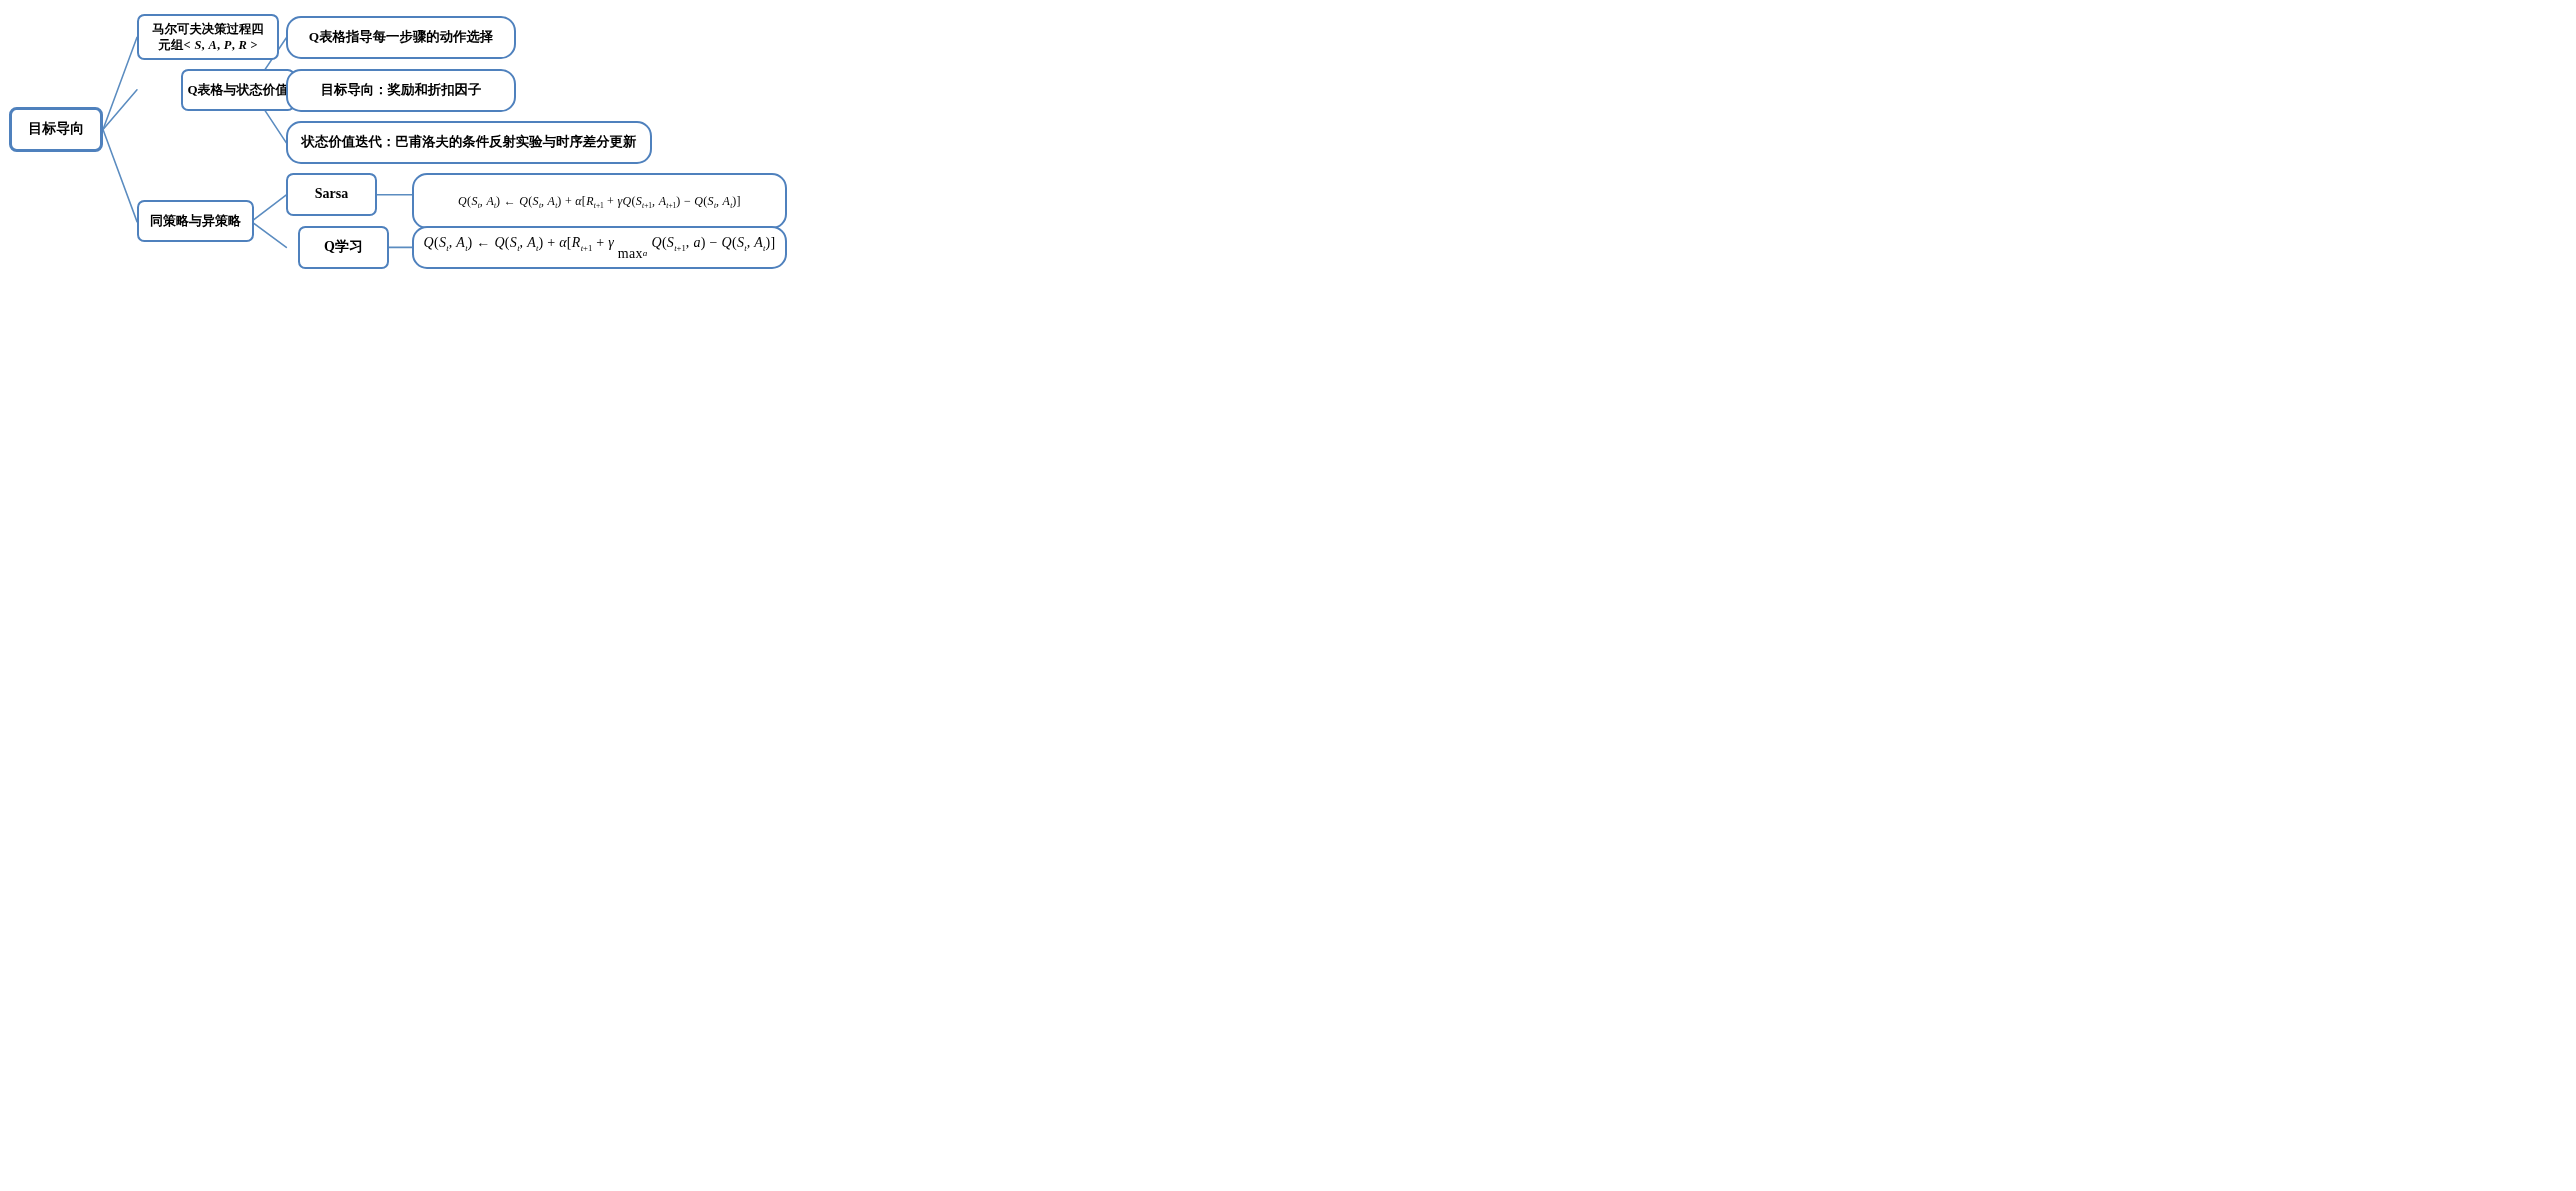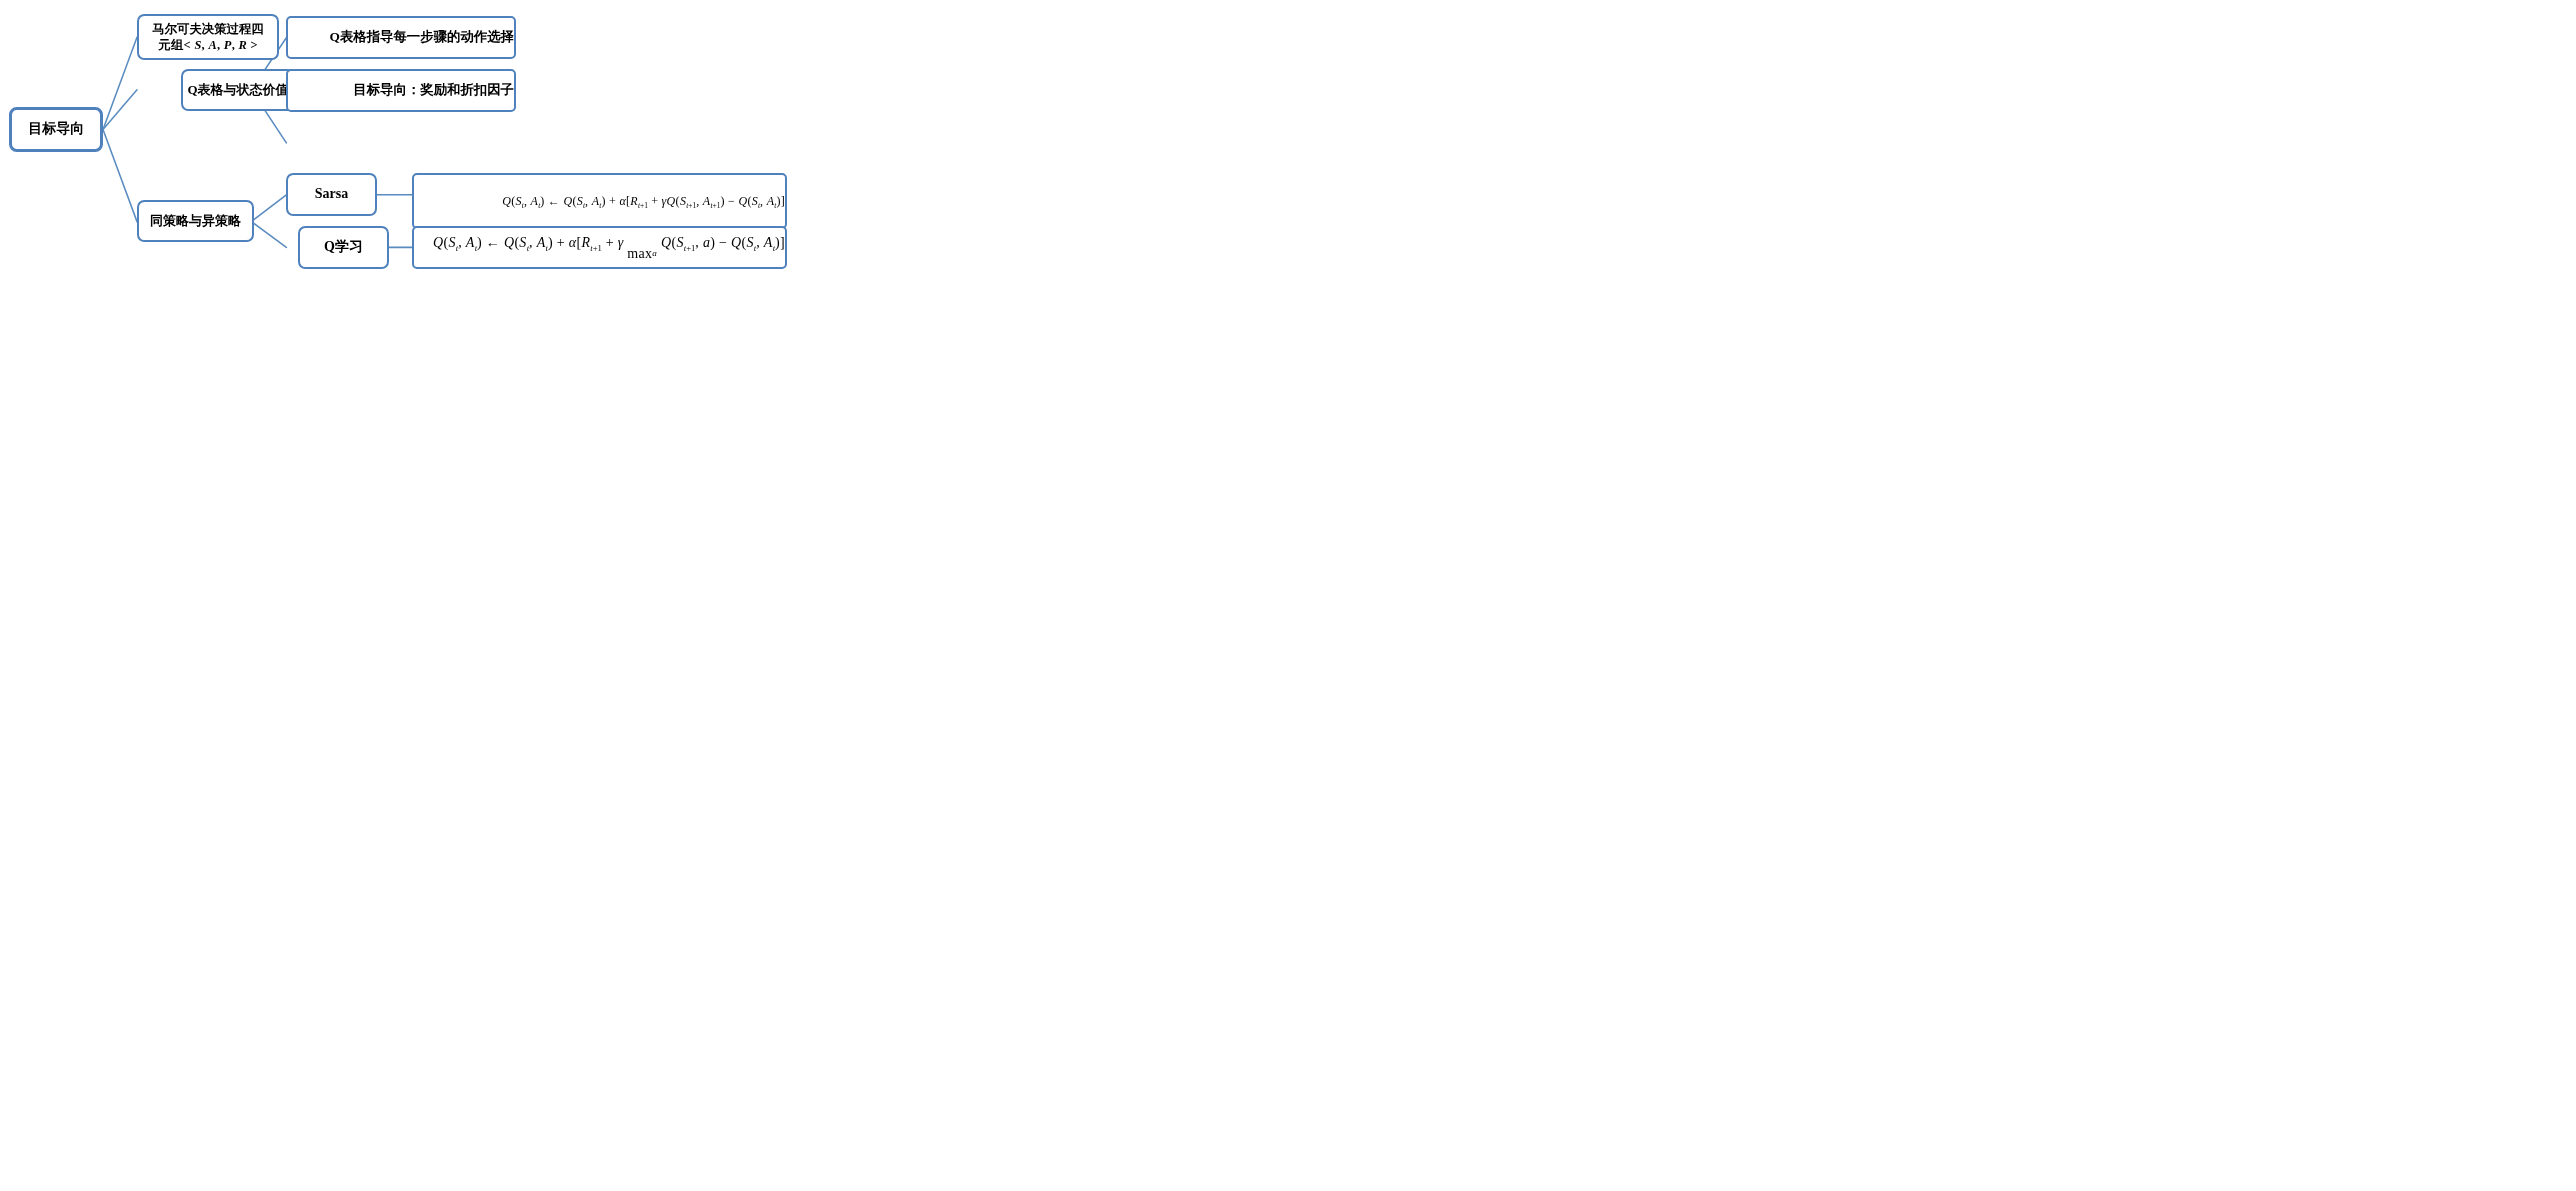--- a/index.html
+++ b/index.html
@@ -47,21 +47,21 @@
     justify-content: center;
     text-align: center;
     line-height: 1.35;
   }
   .node .label {
     font-weight: bold;
     white-space: nowrap;
   }
   .b6 { border-width: 3.1px; border-radius: 7.7px; }
   .b5 { border-width: 2.6px; border-radius: 7.2px; }
-  .b4 { border-width: 2.1px; border-radius: 5px; align-items: flex-end; }
+  .b4 { border-width: 2.1px; border-radius: 15px; }
 
   .node-root        { left: 9.3px;  top: 107px; width: 94px; height: 45px; font-size: 14px; }
   .node-mdp         { left: 137px; top: 14.4px;  width: 142px; height: 46px; font-size: 12.4px; }
   .node-qtable      { left: 137px; top: 69px; width: 114px; height: 42px; font-size: 13px; margin-left: 44px; }
   .node-policy      { left: 137px; top: 200px; width: 117px; height: 42px; font-size: 13px; }
   .node-leaf-action { left: 286px; top: 16px;  width: 230px; height: 43px; font-size: 13.4px; }
   .node-leaf-goal   { left: 286px; top: 69px; width: 230px; height: 43px; font-size: 13.4px; }
   .node-leaf-value  { left: 286px; top: 121px; width: 366px; height: 43px; font-size: 13.4px; }
   .node-sarsa       { left: 286px; top: 173px; width: 91px; height: 43px; font-size: 14px; }
   .node-qlearning   { left: 298px; top: 226px; width: 91px; height: 43px; font-size: 14px; }
@@ -130,20 +130,23 @@
   </div>
 
   <div class="node node-leaf-action b4">
     <span class="label">Q表格指导每一步骤的动作选择</span>
   </div>
 
   <div class="node node-leaf-goal b4">
     <span class="label">目标导向：奖励和折扣因子</span>
   </div>
 
+  <div class="node node-leaf-value b4">
+    <span class="label">状态价值迭代：巴甫洛夫的条件反射实验与时序差分更新</span>
+  </div>
 
   <div class="node node-sarsa b5">
     <span class="label">Sarsa</span>
   </div>
 
   <div class="node node-qlearning b5">
     <span class="label">Q学习</span>
   </div>
 
   <div class="node node-f-sarsa b4">

